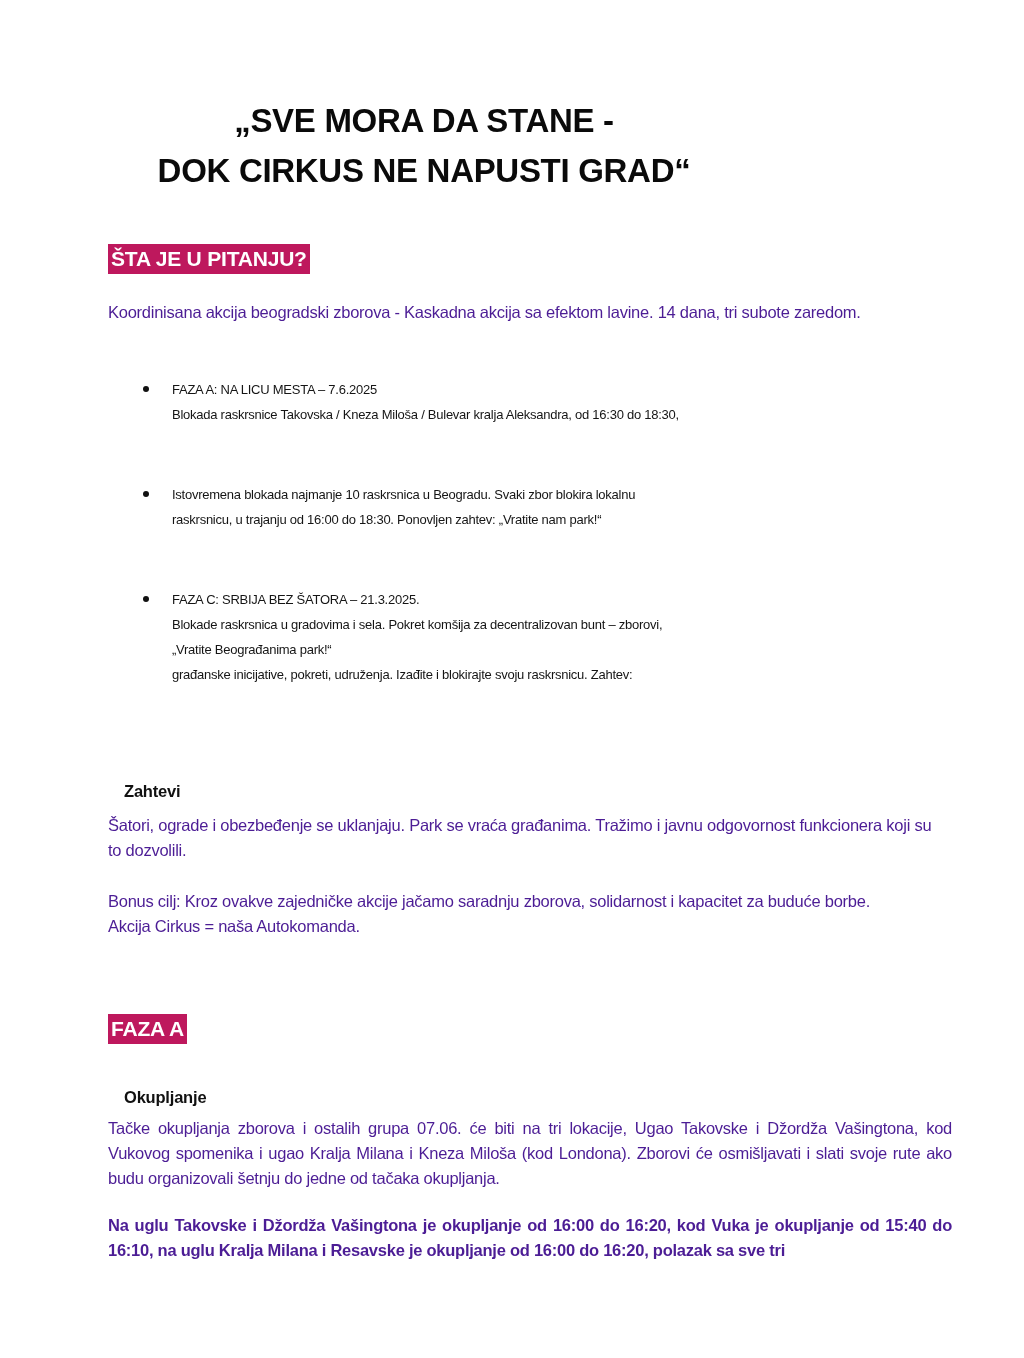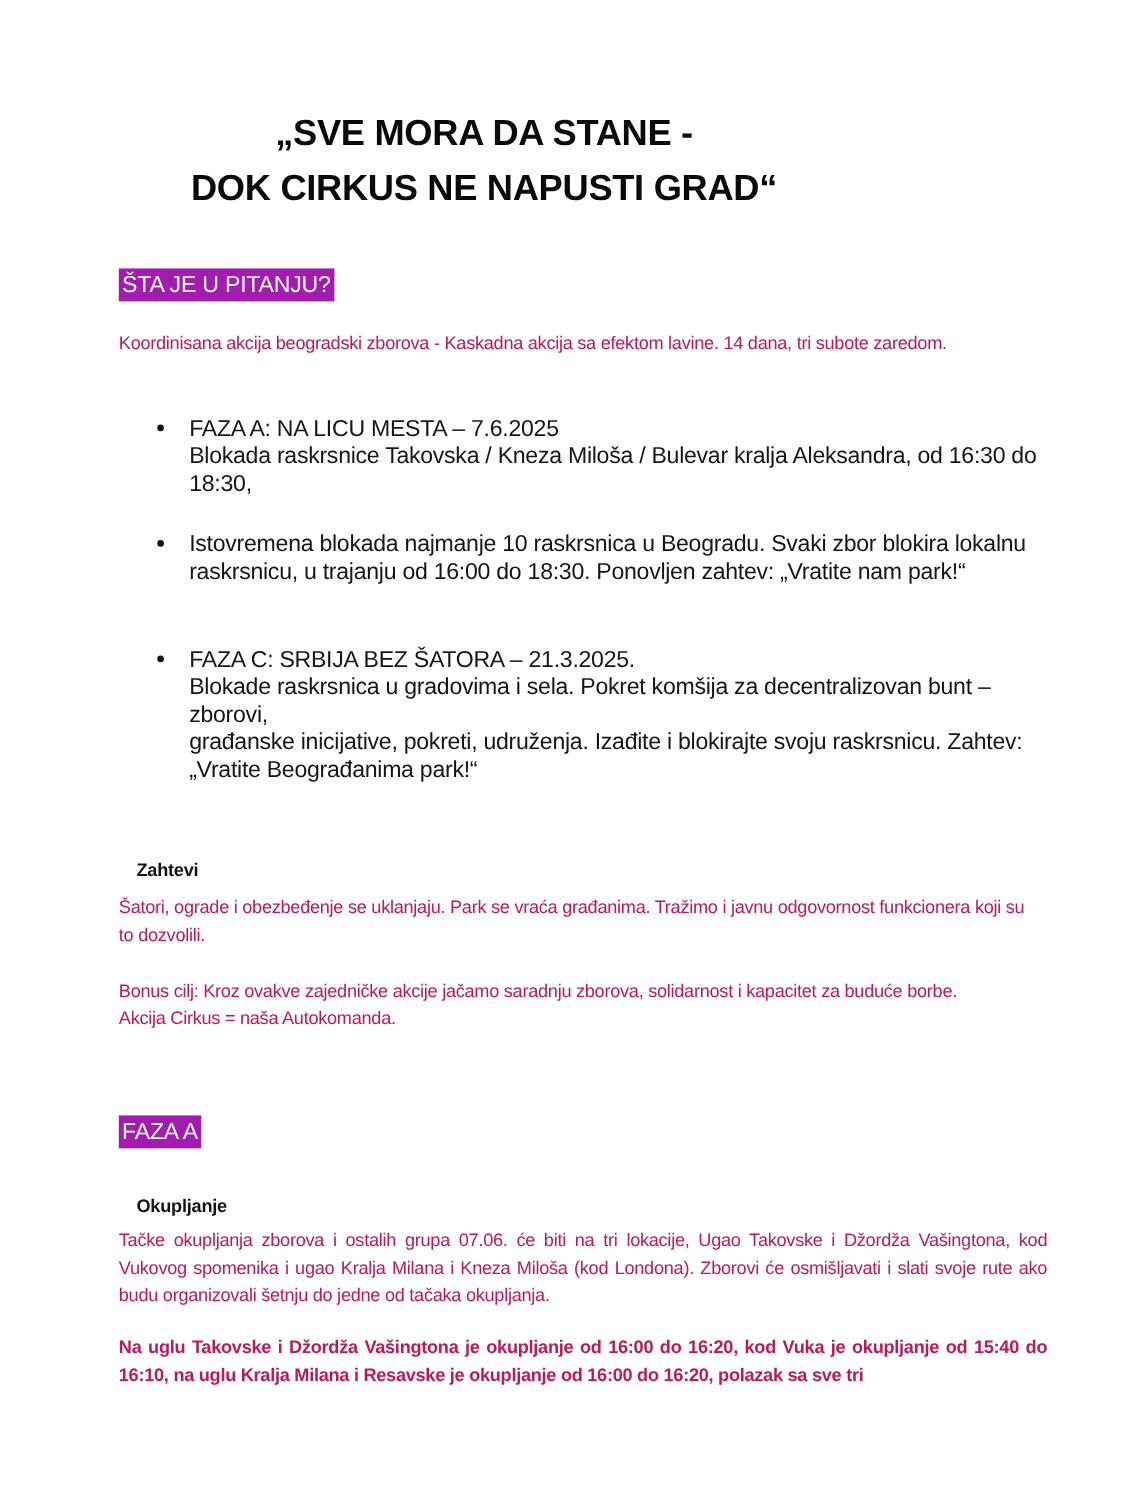--- a/index.html
+++ b/index.html
@@ -27,61 +27,60 @@
       left: 0;
       width: 848px;
       text-align: center;
       font-weight: bold;
       font-size: 33px;
       line-height: 50px;
       top: 96px;
       letter-spacing: -0.3px;
       color: #0a0a0a;
       margin: 0;
-      padding-left: 16px;
     }
     .title span { display: block; }
     .heading-box {
       position: absolute;
       left: 108px;
-      background: #a21caf;
+      background: #be185d;
       color: #ffffff;
-      font-weight: normal;
+      font-weight: bold;
       font-size: 21px;
       line-height: 30px;
       padding: 0 3px;
       margin: 0;
       letter-spacing: -0.2px;
     }
     .para {
       position: absolute;
       left: 108px;
       width: 844px;
       font-size: 16.5px;
       line-height: 25px;
       margin: 0;
-      color: #be185d;
+      color: #4c1d95;
       letter-spacing: -0.25px;
     }
     .justify { text-align: justify; }
     .subhead {
       position: absolute;
       left: 108px;
       font-weight: bold;
       font-size: 16.5px;
       line-height: 25px;
       margin: 16px;
       color: #111111;
       letter-spacing: -0.2px;
     }
     .bullet-item {
       position: absolute;
       left: 140px;
       width: 820px;
-      font-size: 21px;
+      font-size: 13px;
       line-height: 25px;
       margin: 0;
       color: #151515;
       letter-spacing: -0.25px;
     }
     .bullet-item .dot {
       position: absolute;
       left: 3px;
       top: 9px;
       width: 6px;
@@ -122,22 +121,22 @@
       <span>Istovremena blokada najmanje 10 raskrsnica u Beogradu. Svaki zbor blokira lokalnu</span>
       <span>raskrsnicu, u trajanju od 16:00 do 18:30. Ponovljen zahtev: „Vratite nam park!“</span>
     </div>
   </div>
 
   <div class="bullet-item" style="top:587px;">
     <span class="dot"></span>
     <div class="content">
       <span>FAZA C: SRBIJA BEZ ŠATORA – 21.3.2025.</span>
       <span>Blokade raskrsnica u gradovima i sela. Pokret komšija za decentralizovan bunt – zborovi,</span>
+      <span>„Vratite Beograđanima park!“</span>
       <span>građanske inicijative, pokreti, udruženja. Izađite i blokirajte svoju raskrsnicu. Zahtev:</span>
-      <span>„Vratite Beograđanima park!“</span>
     </div>
   </div>
 
 
   <h3 class="subhead" style="top:763px;">Zahtevi</h3>
 
   <p class="para" style="top:813px; width:830px;">Šatori, ograde i obezbeđenje se uklanjaju. Park se vraća građanima. Tražimo i javnu odgovornost funkcionera koji su to dozvolili.</p>
 
   <p class="para" style="top:889px; width:800px;">Bonus cilj: Kroz ovakve zajedničke akcije jačamo saradnju zborova, solidarnost i kapacitet za buduće borbe. Akcija Cirkus = naša Autokomanda.</p>
 

